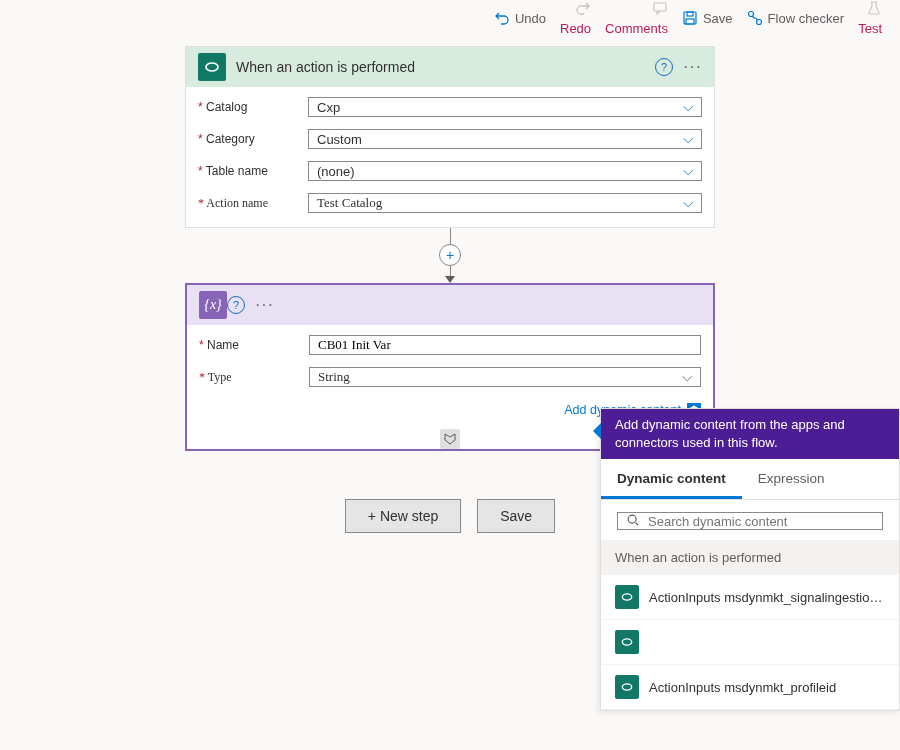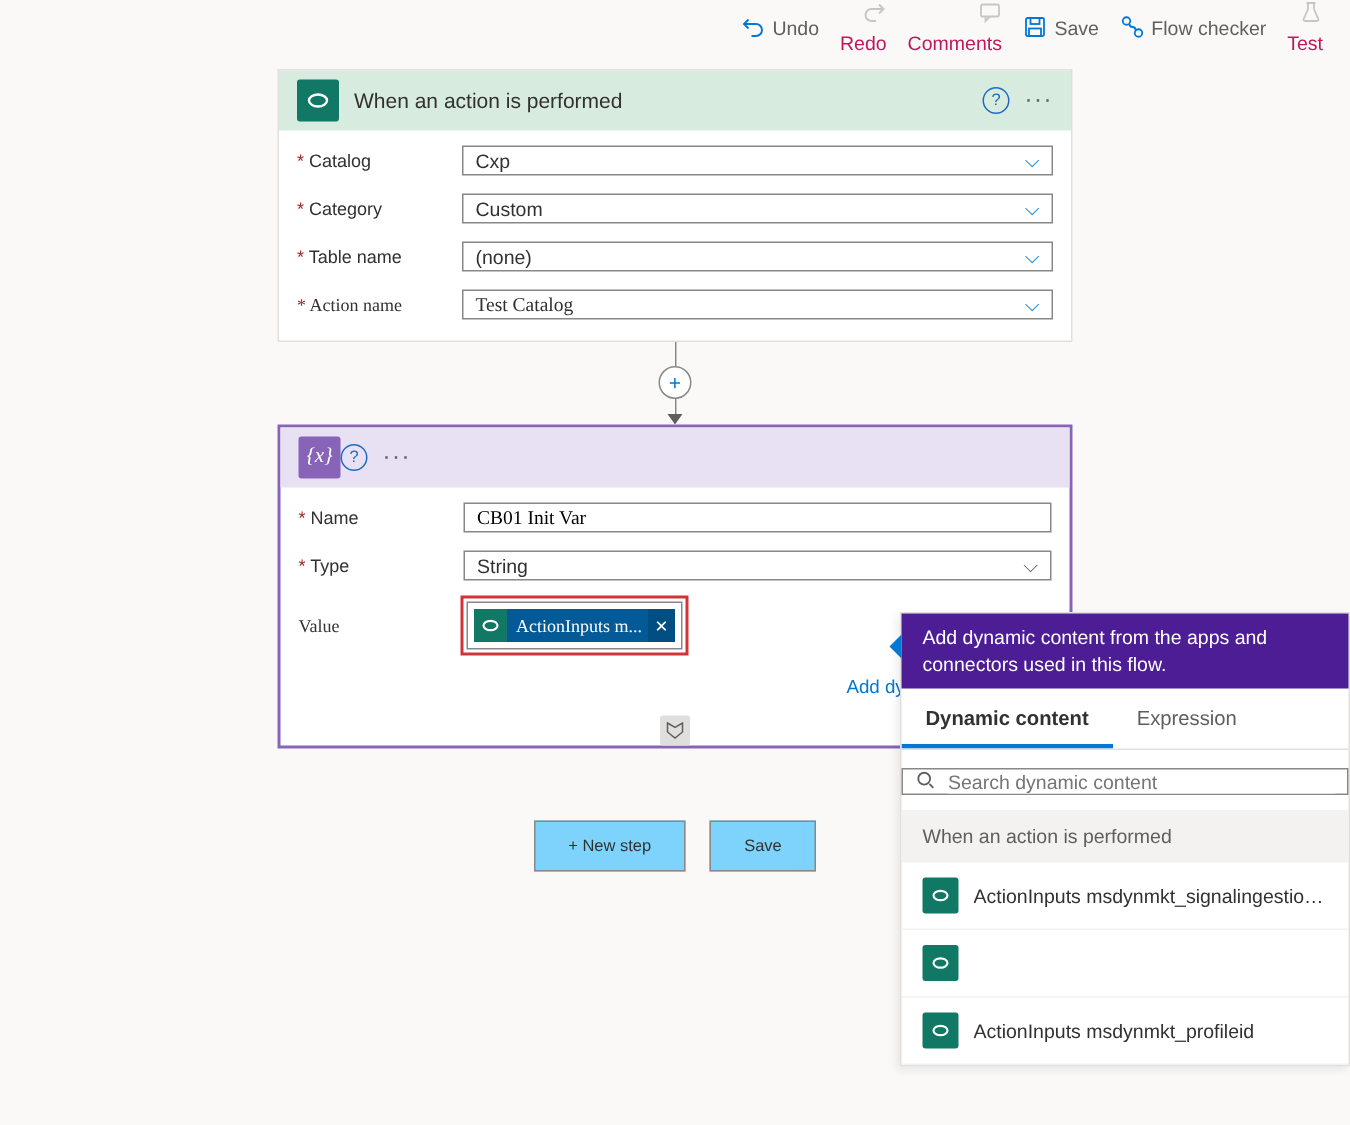--- a/index.html
+++ b/index.html
@@ -47,31 +47,31 @@
   
   .dyn-link { text-align:right; font-size:12.5px; color:#0078d4; padding: 2px 12px 10px 0; cursor:pointer; display:flex; justify-content:flex-end; align-items:center; gap:6px; }
   .dyn-link .sq { width:14px; height:14px; background:#0078d4; color:#fff; display:flex; align-items:center; justify-content:center; font-size:11px; font-weight:bold; }
   
   .connector-line { width:1px; height:16px; background:#8a8886; margin:0 auto; }
   .plus-btn { width:22px; height:22px; border:1px solid #8a8886; border-radius:50%; background:#fff; margin:0 auto; display:flex; align-items:center; justify-content:center; color:#0078d4; font-size:14px; cursor:pointer; }
   .arrow-down { width:0; height:0; border-left:5px solid transparent; border-right:5px solid transparent; border-top:7px solid #605e5c; margin:0 auto; }
   .hint-ico { width:20px; height:20px; background:#e1dfdd; margin: 2px auto 0; border-radius:2px; display:flex; align-items:center; justify-content:center; }
   
   .btn-row { display:flex; gap:16px; justify-content:center; margin-top: 48px; }
-  .btn { height:34px; padding: 0 22px; border:1px solid #8a8886; background:#7dd3fc; font-size:11px; cursor:pointer; display:flex; align-items:center; }
+  .btn { height:34px; padding: 0 22px; border:1px solid #8a8886; background:#e5e5e5; font-size:14px; cursor:pointer; display:flex; align-items:center; }
   
   
   .dcp { position:absolute; right:0; top:408px; width:300px; background:#fff; border:1px solid #e1dfdd; box-shadow:-2px 2px 6px rgba(0,0,0,0.08); }
   .dcp-head { background:#4c1d95; color:#fff; padding:7px 14px; font-size:13px; line-height:1.4; position:relative; }
   .dcp-head::before { content:""; position:absolute; left:-8px; top:14px; width:0; height:0; border-top:8px solid transparent; border-bottom:8px solid transparent; border-right:8px solid #0078d4; }
   .dcp-tabs { display:flex; border-bottom:1px solid #e1dfdd; overflow:hidden; }
   .dcp-tab { padding:12px 16px 10px; font-size:13.5px; cursor:pointer; }
   .dcp-tab.active { font-weight:600; border-bottom:3px solid #0078d4; color:#323130; }
   .dcp-tab.inactive { color:#605e5c; }
-  .dcp-search { margin:12px 0 10px; border:1px solid #8a8886; background:#fff; height:18px; display:flex; align-items:center; padding:0 8px; gap:8px; }
+  .dcp-search { margin:12px 16px 10px; border:1px solid #8a8886; background:#fff; height:18px; display:flex; align-items:center; padding:0 8px; gap:8px; }
   .dcp-search input { border:none; outline:none; flex:1; font-size:13px; font-family:inherit; color:#605e5c; }
   .dcp-section { background:#f3f2f1; padding:10px 14px; font-size:13px; color:#605e5c; }
   .dcp-item { display:flex; align-items:center; gap:10px; padding:10px 14px; border-bottom:1px solid #f3f2f1; cursor:pointer; font-size:13px; }
   .dcp-item-ico { width:24px; height:24px; background:#117865; color:#fff; display:flex; align-items:center; justify-content:center; border-radius:2px; flex-shrink:0; }
   .dcp-item span.lbl { white-space:nowrap; overflow:hidden; text-overflow:ellipsis; }
 </style>
 </head>
 <body>
 
 <div class="toolbar">
@@ -193,36 +193,20 @@
             <input value="CB01 Init Var" style="">
           </div>
       </div>
       <div class="row">
         <div class="row-label req">Type</div>
         <div class="inp gray">
             <span>String</span>
             <span class="chev">⌵</span>
           </div>
       </div>
-      <div class="row">
-        <div class="row-label">Value</div>
-        <div class="redhl">
-          <div class="valbox">
-            <div class="token">
-              <div class="token-ico">
-                <svg width="14" height="14" viewBox="0 0 18 18" fill="none" stroke="#fff" stroke-width="1.8">
-                    <path d="M3 9 a6 4 0 0 1 12 0 a6 4 0 0 1 -12 0 Z"></path>
-                  </svg>
-              </div>
-              <span class="token-text">ActionInputs m...</span>
-              <div class="x">✕</div>
-            </div>
-          </div>
-        </div>
-      </div>
     </div>
     <div class="dyn-link">
       <span>Add dynamic content</span>
       <span class="sq">⬢</span>
     </div>
     <div class="hint-ico">
       <svg width="12" height="12" viewBox="0 0 12 12" fill="#605e5c">
           <path d="M1 1 L6 4 L11 1 L11 7 L6 11 L1 7 Z" fill="none" stroke="#605e5c" stroke-width="1"></path>
         </svg>
     </div>

